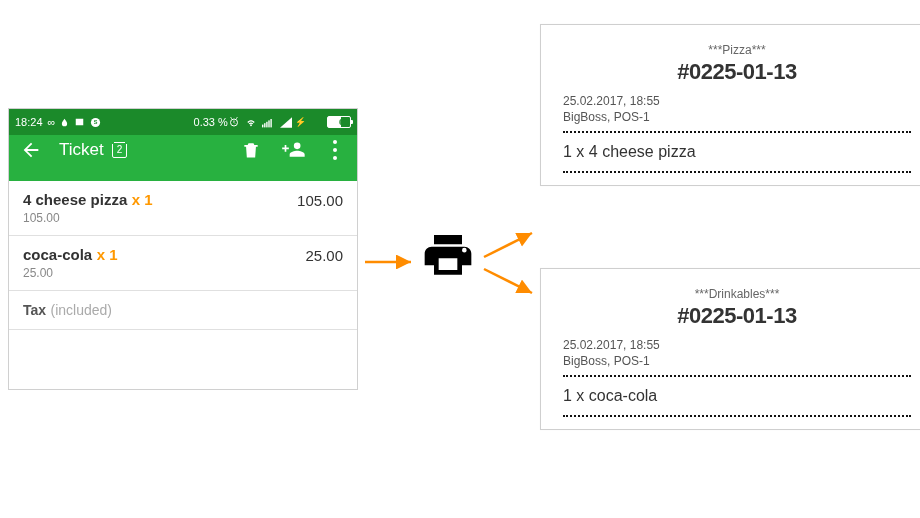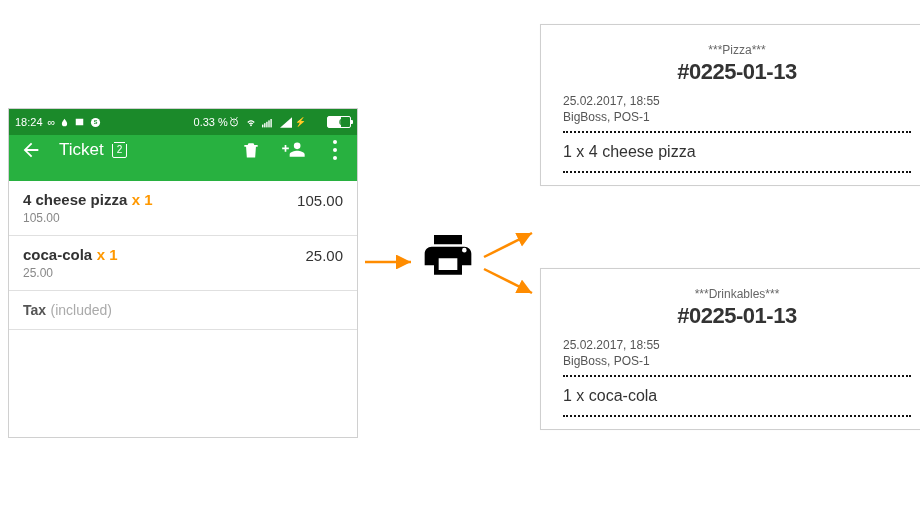--- a/index.html
+++ b/index.html
@@ -11,21 +11,21 @@
     position: relative;
     overflow: hidden;
   }
 
   
   .phone {
     position: absolute;
     left: 8px;
     top: 108px;
     width: 350px;
-    height: 330px;
+    height: 282px;
     border: 1px solid #d0d0d0;
     background: #fff;
   }
 
   .status-bar {
     height: 26px;
     background: #1b8a2a;
     color: #fff;
     display: flex;
     align-items: center;

